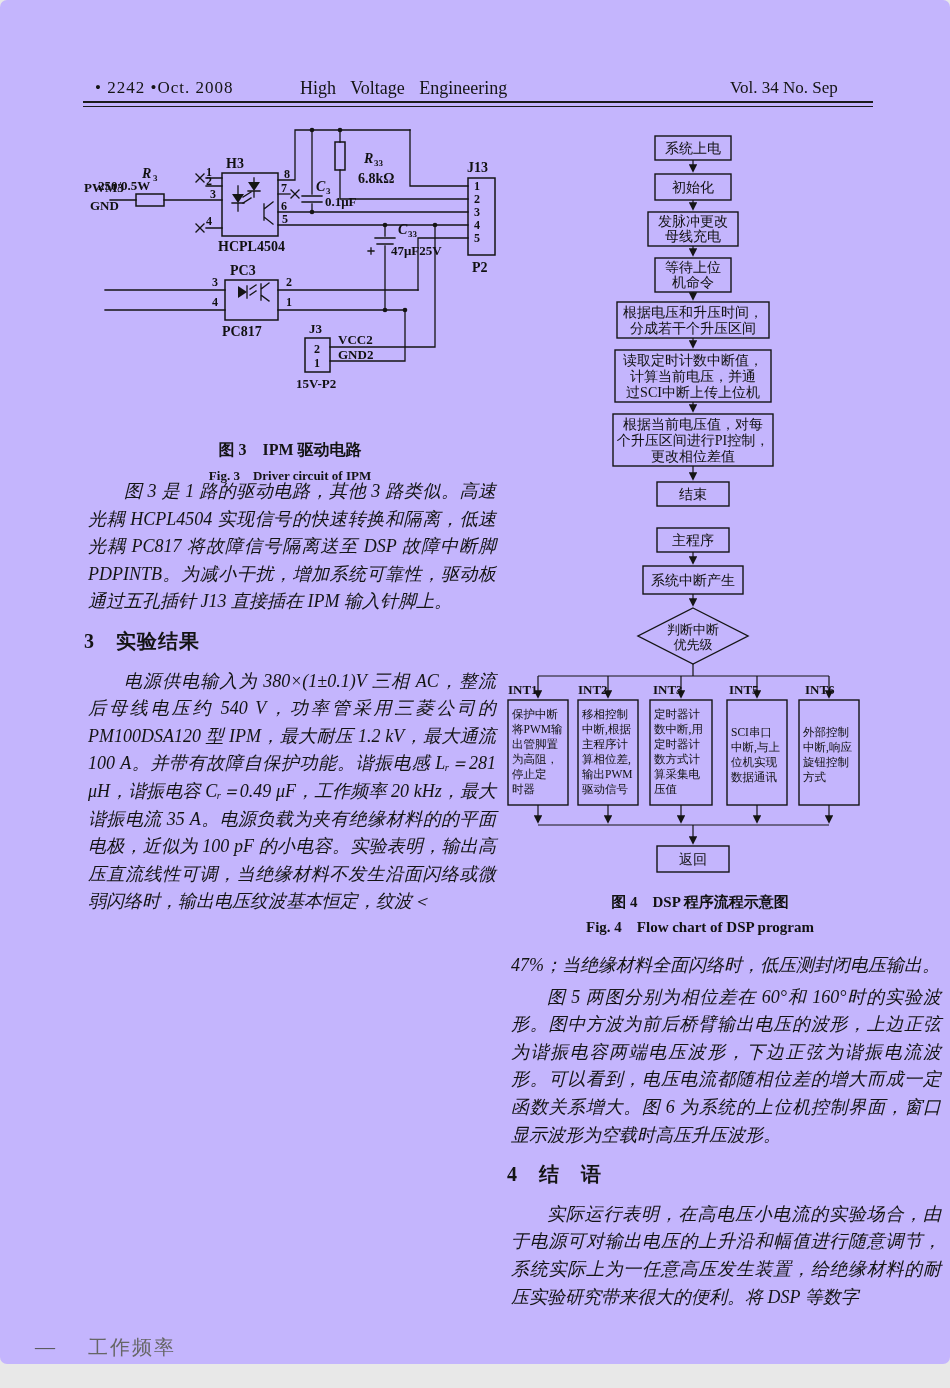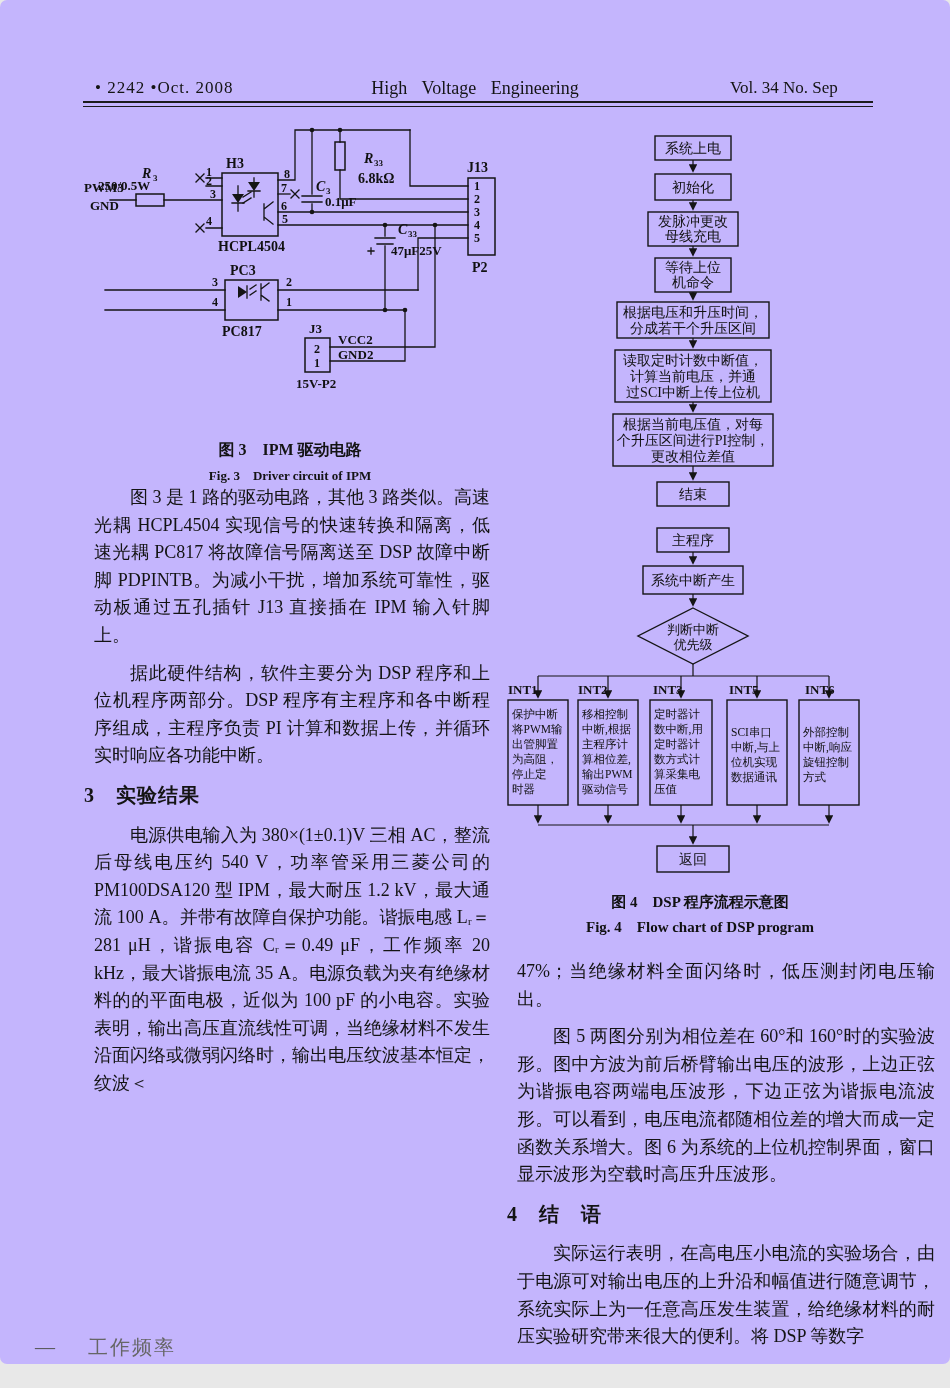--- a/index.html
+++ b/index.html
@@ -1,32 +1,32 @@
 <!DOCTYPE html>
 <html><head>
 <meta charset="utf-8">
 <style>
   html,body{margin:0;padding:0;background:#e8e8e8;}
   .page{position:relative;width:950px;height:1364px;background:#c4b5fd;overflow:hidden;
         font-family:"Liberation Serif","DejaVu Serif",serif;color:#141414;border-radius:7px;}
   
   .hdr-left{position:absolute;left:95px;top:78px;font-size:17px;letter-spacing:1px;}
-  .hdr-center{position:absolute;left:300px;top:78px;width:350px;text-align:center;font-size:18px;word-spacing:10px;}
+  .hdr-center{position:absolute;left:300px;top:78px;width:350px;font-size:18px;word-spacing:10px;}
   .hdr-right{position:absolute;left:730px;top:78px;width:140px;font-size:17px;}
   .rule{position:absolute;left:83px;top:101px;width:790px;height:3px;
         border-top:2.5px solid #1c1c1c;border-bottom:1.5px solid #1c1c1c;}
   
   .fig3{position:absolute;left:80px;top:120px;}
   .fig4{position:absolute;left:505px;top:128px;}
   .figcap{position:absolute;text-align:center;font-weight:bold;}
   .figcap .zh{font-size:16px;}
   .figcap .en{font-size:13px;margin-top:6px;}
   
   .col{position:absolute;text-align:justify;font-size:18px;line-height:27.6px;}
-  .col p{margin:10px;text-indent:2em;}
+  .col p{margin:4px;text-indent:2em;font-style:italic;}
   .col p.noindent{text-indent:0;}
   .sec{font-size:20px;font-weight:bold;margin:12px 0 12px 0;letter-spacing:1px;}
   
   .foot-dash{position:absolute;left:35px;top:1336px;font-size:20px;color:#555;}
   .foot-mark{position:absolute;left:88px;top:1334px;font-size:20px;color:#666;letter-spacing:2px;}
   
   svg{overflow:visible;}
   .wire{stroke:#151515;stroke-width:1.3;fill:none;stroke-linecap:square;}
   .box{stroke:#151515;stroke-width:1.5;fill:none;}
   .solid{fill:#151515;stroke:none;}
@@ -167,21 +167,20 @@
     <text class="lbl13" x="216" y="268">15V-P2</text>
   </svg>
 
   <div class="figcap" style="left:80px;top:440px;width:420px;">
     <div class="zh">图 3　IPM 驱动电路</div>
     <div class="en">Fig. 3　Driver circuit of IPM</div>
   </div>
 
   <div class="col" style="left:84px;top:474px;width:416px;">
     <p>图 3 是 1 路的驱动电路，其他 3 路类似。高速光耦 HCPL4504 实现信号的快速转换和隔离，低速光耦 PC817 将故障信号隔离送至 DSP 故障中断脚 PDPINTB。为减小干扰，增加系统可靠性，驱动板通过五孔插针 J13 直接插在 IPM 输入针脚上。</p>
-    <p>据此硬件结构，软件主要分为 DSP 程序和上位机程序两部分。DSP 程序有主程序和各中断程序组成，主程序负责 PI 计算和数据上传，并循环实时响应各功能中断。</p>
     <div class="sec">3　实验结果</div>
     <p>电源供电输入为 380×(1±0.1)V 三相 AC，整流后母线电压约 540 V，功率管采用三菱公司的 PM100DSA120 型 IPM，最大耐压 1.2 kV，最大通流 100 A。并带有故障自保护功能。谐振电感 Lᵣ＝281 μH，谐振电容 Cᵣ＝0.49 μF，工作频率 20 kHz，最大谐振电流 35 A。电源负载为夹有绝缘材料的的平面电极，近似为 100 pF 的小电容。实验表明，输出高压直流线性可调，当绝缘材料不发生沿面闪络或微弱闪络时，输出电压纹波基本恒定，纹波＜</p>
   </div>
 
   <svg class="fig4" width="445" height="812" viewBox="0 0 445 812">
     <defs>
       <marker id="ah" viewBox="0 0 10 10" refX="8" refY="5" markerWidth="7" markerHeight="7" orient="auto">
         <path d="M0,0 L10,5 L0,10 z" fill="#151515"></path>
       </marker>
     </defs>

